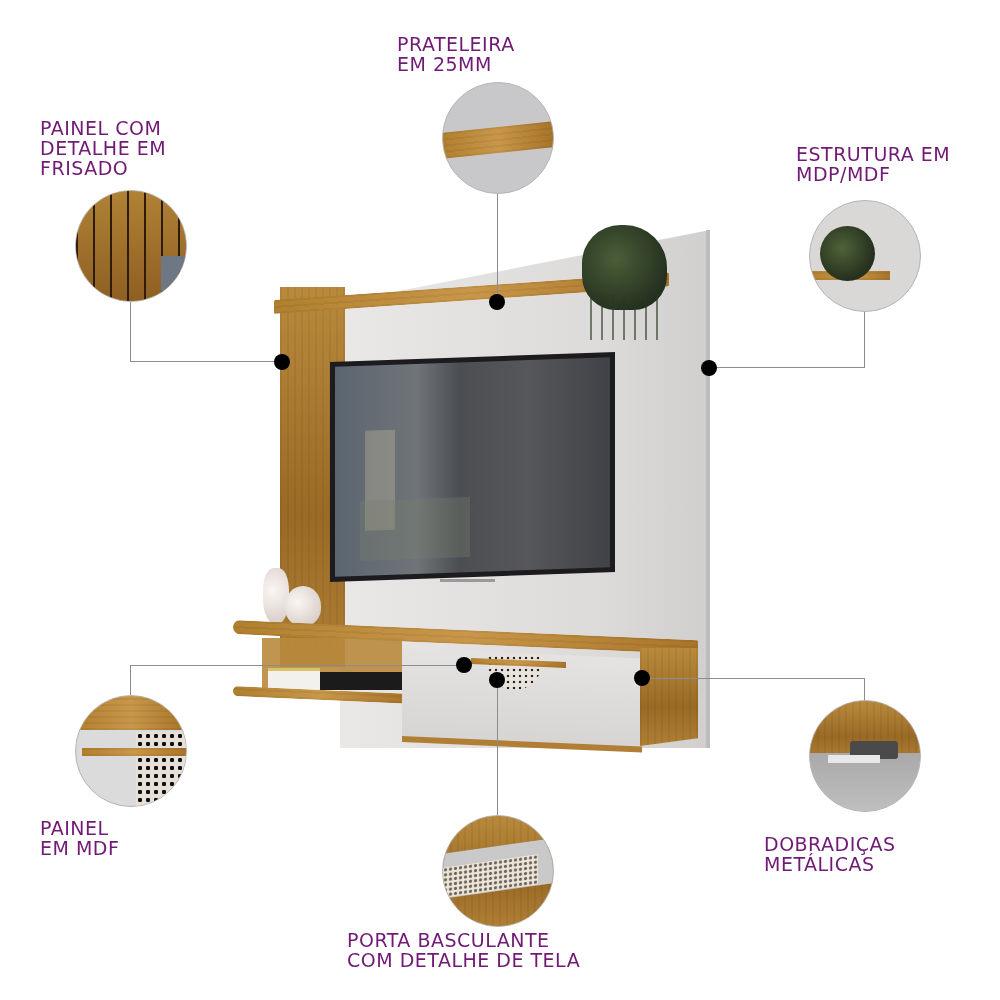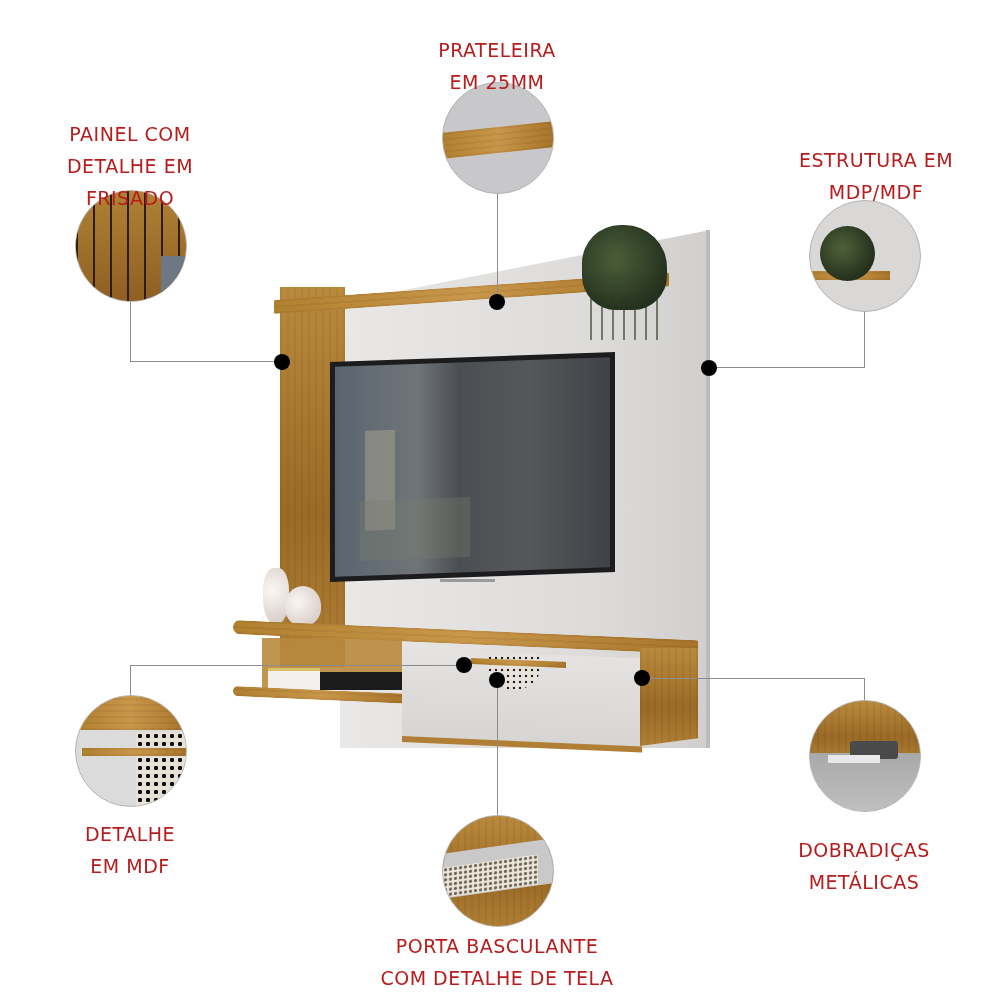--- a/index.html
+++ b/index.html
@@ -1,20 +1,20 @@
 <!DOCTYPE html>
 <html><head>
 <meta charset="utf-8">
 <style>
   html, body { margin: 0; padding: 0; background: #ffffff; }
   body { width: 1000px; height: 1000px; position: relative; overflow: hidden;
          font-family: "DejaVu Sans", "Liberation Sans", sans-serif; }
   .abs { position: absolute; }
-  .label { position: absolute; text-align: center; color: #b91c1c; font-size: 19px;
-           line-height: 32px; letter-spacing: 0.5px; white-space: pre-line; }
+  .label { position: absolute; color: #701a75; font-size: 19px;
+           line-height: 20px; letter-spacing: 0.5px; white-space: pre-line; }
   .line-h { position: absolute; height: 1px; background: #8c8c8c; }
   .line-v { position: absolute; width: 1px; background: #8c8c8c; }
   .dot { position: absolute; width: 16px; height: 16px; border-radius: 50%; background: #000;
          transform: translate(-8px, -8px); }
   .circle { position: absolute; width: 110px; height: 110px; border-radius: 50%;
             overflow: hidden; border: 1px solid #b5b5b5; background: #c8c8ca;
             transform: translate(-55px, -55px); }
   .wood { background:
      repeating-linear-gradient(90deg, rgba(0,0,0,0.05) 0 2px, transparent 2px 7px),
      linear-gradient(180deg, #b98a3c, #9a6a26 60%, #b07f35); }
@@ -135,20 +135,20 @@
   <div class="abs" style="left:0;top:30px;width:110px;height:45px;background:#c9c9c9;transform:skewY(-8deg);"></div>
   <div class="abs" style="left:0;top:45px;width:95px;height:30px;transform:skewY(-8deg);
        background:radial-gradient(circle,#6b6355 1.4px,#ece6da 1.8px) 0 0/5px 5px;"></div>
 </div>
 
 <div class="label" style="left:397px;top:34px;width:200px;">PRATELEIRA
 EM 25MM</div>
 <div class="label" style="left:40px;top:118px;width:180px;">PAINEL COM
 DETALHE EM
 FRISADO</div>
-<div class="label" style="left:776px;top:144px;width:200px;">ESTRUTURA EM
+<div class="label" style="left:796px;top:144px;width:200px;">ESTRUTURA EM
 MDP/MDF</div>
-<div class="label" style="left:40px;top:818px;width:180px;">DETALHE
+<div class="label" style="left:40px;top:818px;width:180px;">PAINEL
 EM MDF</div>
 <div class="label" style="left:764px;top:834px;width:200px;">DOBRADIÇAS
 METÁLICAS</div>
 <div class="label" style="left:347px;top:930px;width:300px;">PORTA BASCULANTE
 COM DETALHE DE TELA</div>
 
 </body></html>

